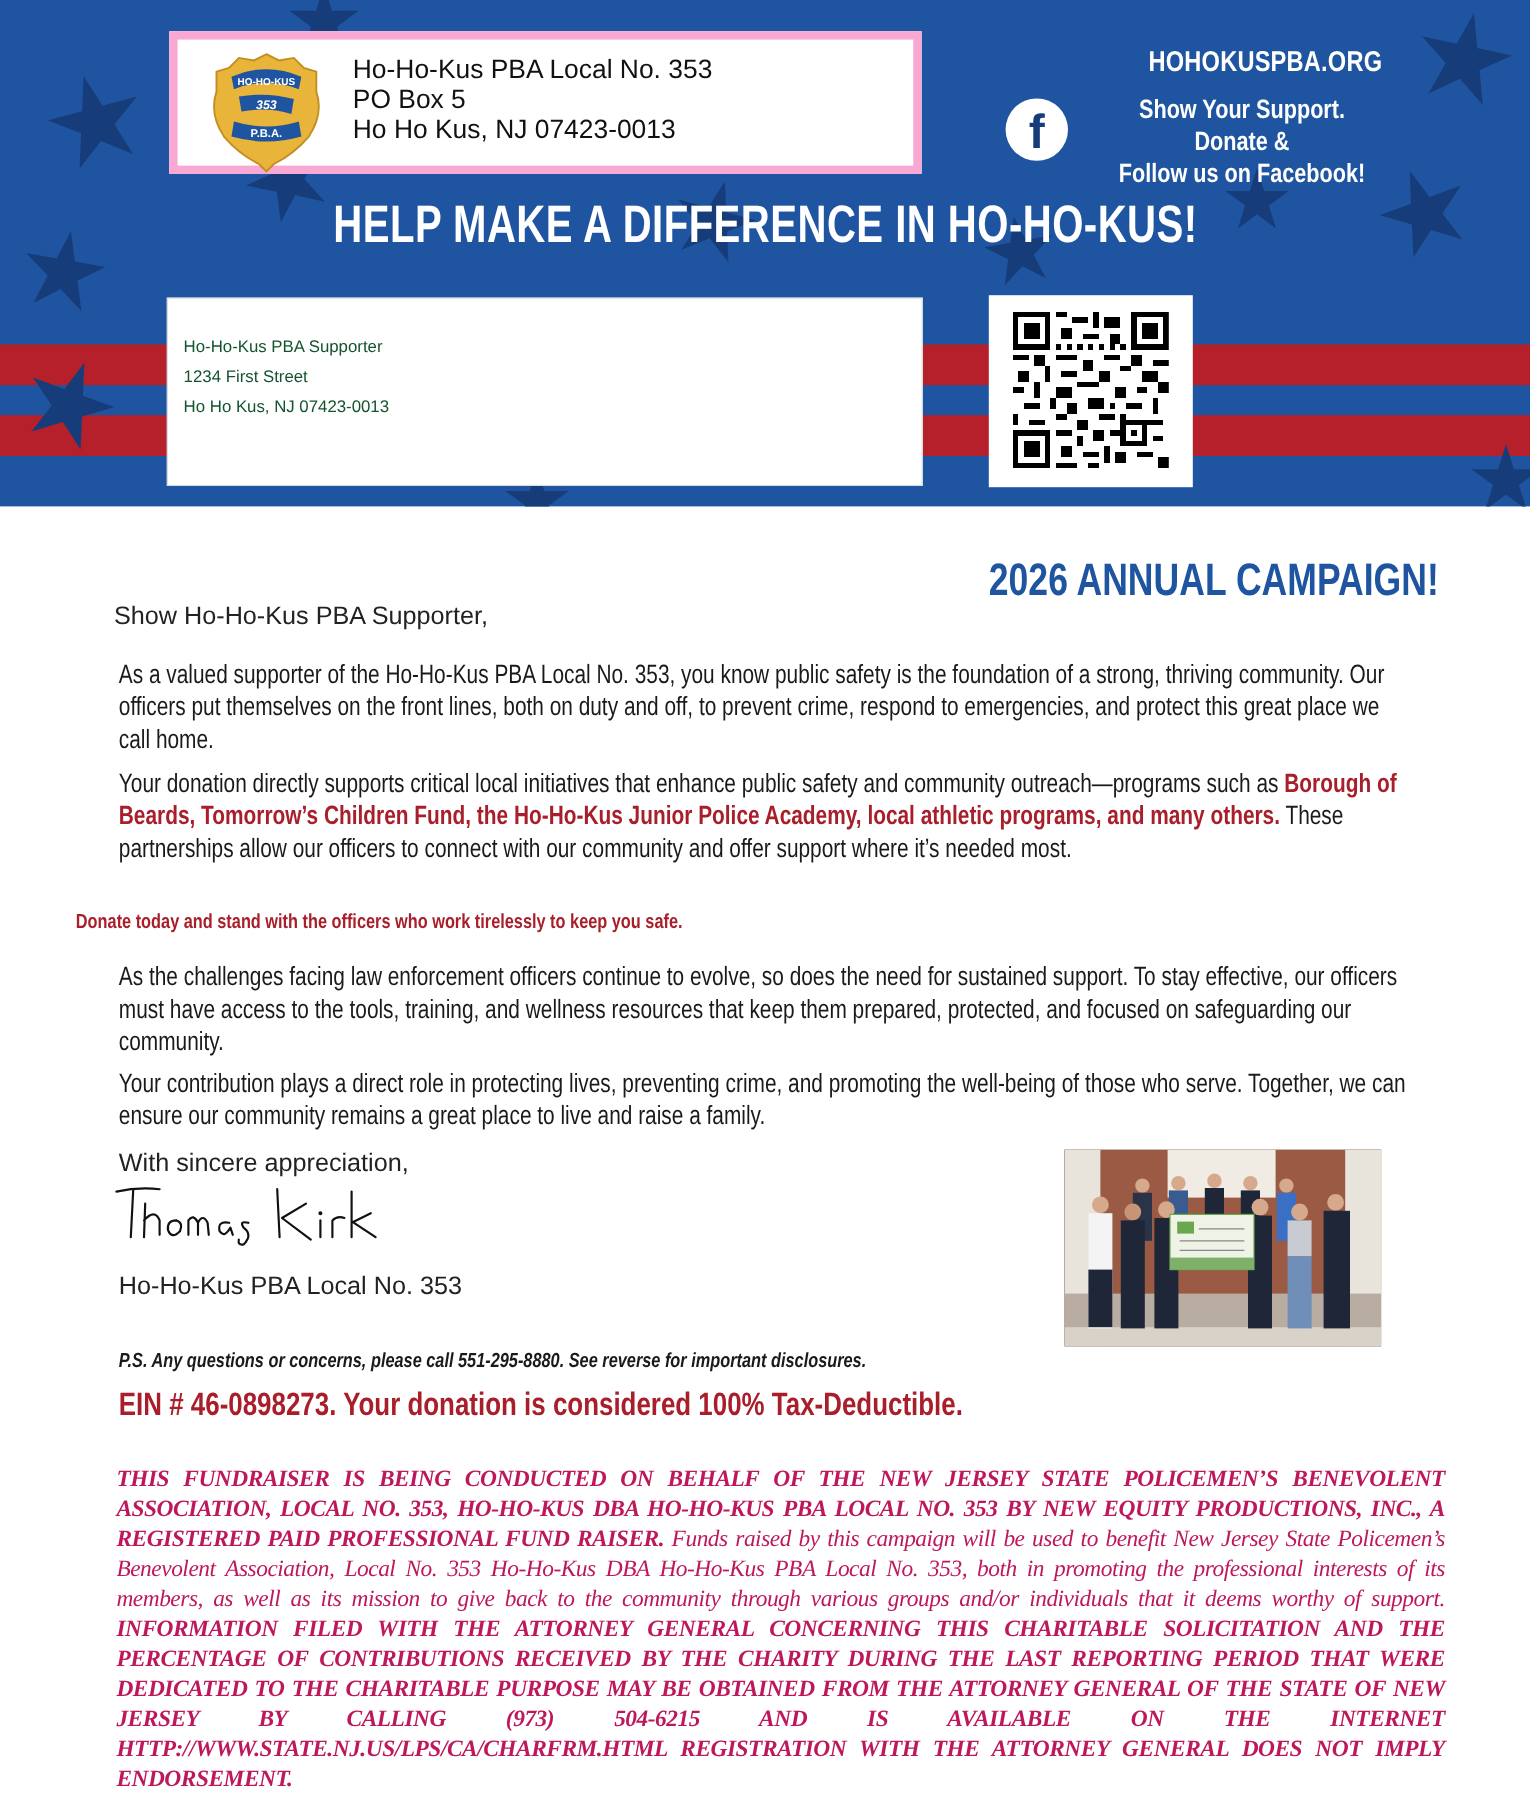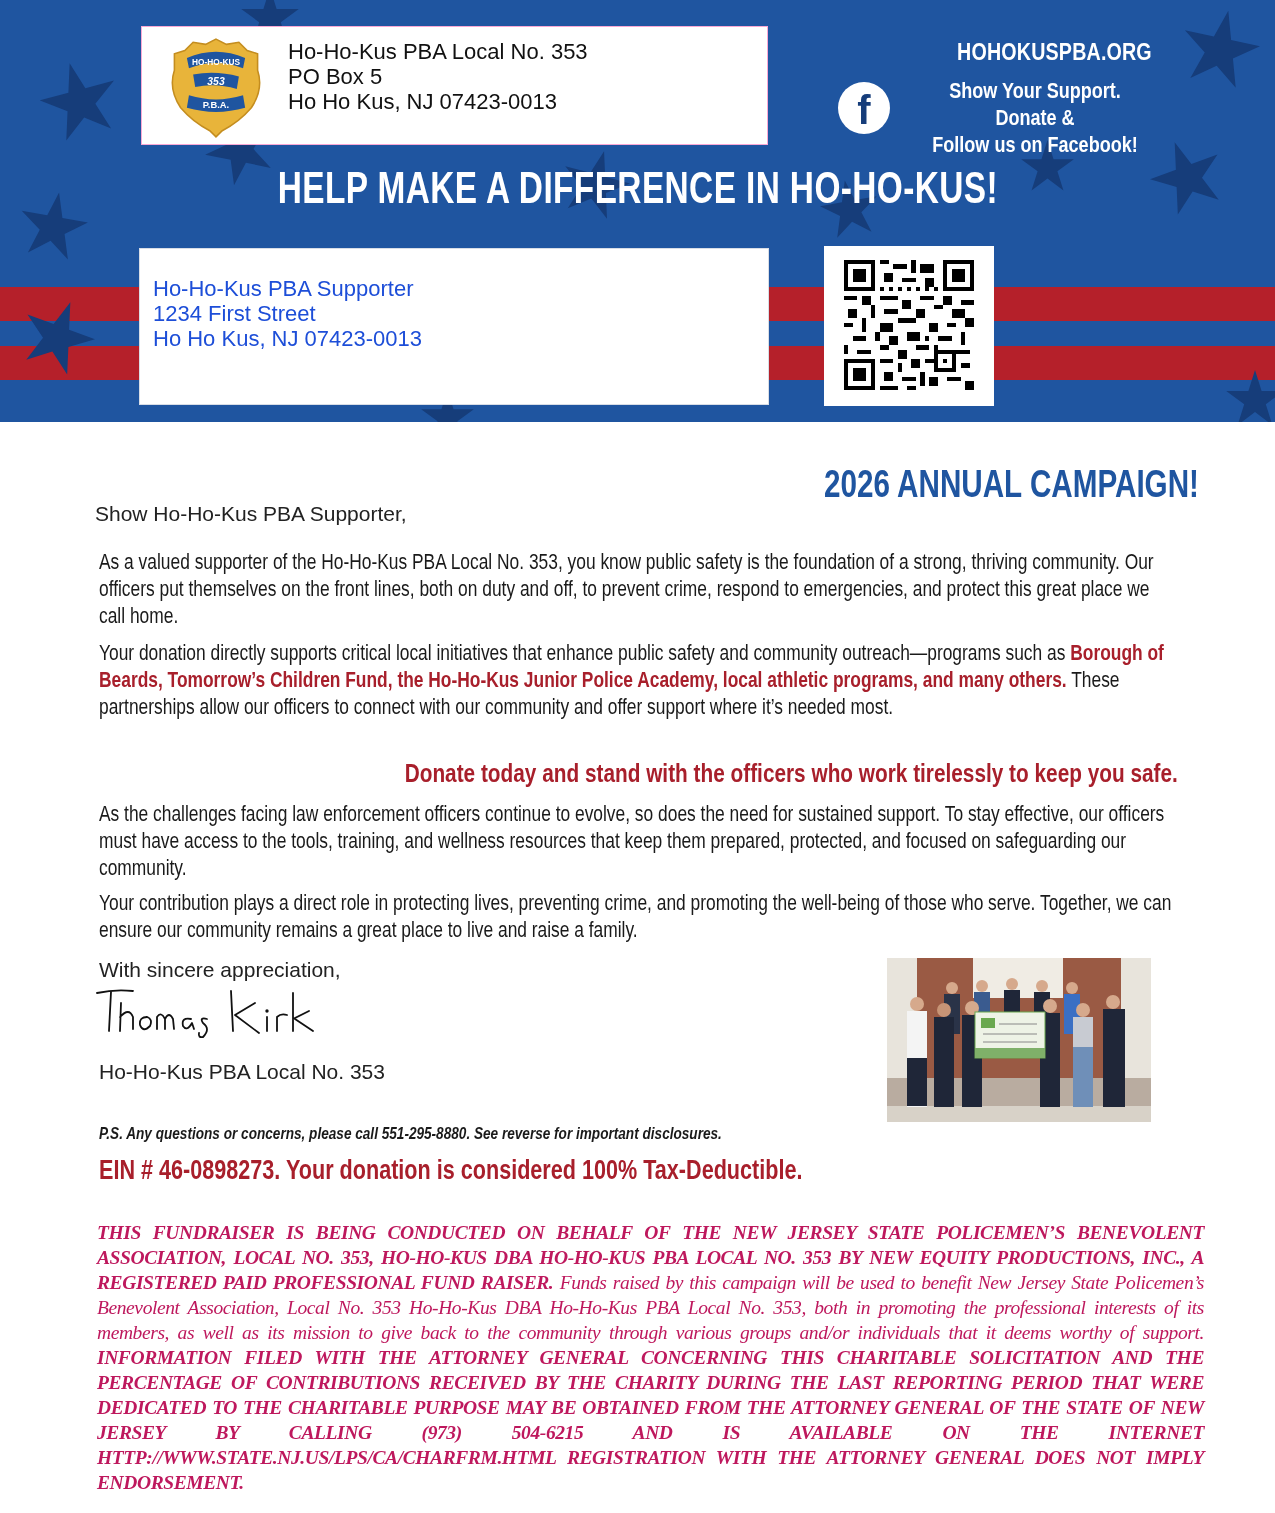--- a/index.html
+++ b/index.html
@@ -6,53 +6,53 @@
   html, body { width: 1275px; height: 1513px; background: #ffffff; overflow: hidden; }
   body { position: relative; font-family: "Liberation Sans", sans-serif; color: #1a1a1a; }
 
   
   .banner { position: absolute; left: 0; top: 0; width: 1275px; height: 422px; background: #1f55a0; overflow: hidden; }
   .stripe { position: absolute; left: 0; width: 1275px; height: 34px; background: #b5202a; }
   .stripe.s1 { top: 287px; }
   .stripe.s2 { top: 346px; }
   .star { position: absolute; fill: #163d7a; }
 
-  .return-box { position: absolute; left: 141px; top: 26px; width: 627px; height: 119px; background: #fff; border: 1px solid #f9a8d4; }
+  .return-box { position: absolute; left: 141px; top: 26px; width: 627px; height: 119px; background: #fff; border: 7px solid #f9a8d4; }
   .badge { position: absolute; left: 22px; top: 8px; width: 104px; height: 104px; }
   .return-addr { position: absolute; left: 146px; top: 12px; font-size: 22px; line-height: 25px; color: #111; font-family: "Liberation Sans", sans-serif; font-stretch: condensed; }
   .return-addr div { white-space: nowrap; }
 
   .site { position: absolute; left: 940px; top: 38px; width: 190px; text-align: center; font-size: 24px; font-weight: bold; color: #fff; letter-spacing: 0.2px; transform: scaleX(0.82); transform-origin: center; }
   .fb-icon { position: absolute; left: 838px; top: 82px; width: 52px; height: 52px; border-radius: 50%; background: #fff; }
   .fb-icon span { position: absolute; left: 0; top: 0; width: 52px; height: 52px; line-height: 56px; text-align: center; font-size: 40px; font-weight: bold; color: #163d7a; font-family: "Liberation Sans", sans-serif; }
   .fb-text { position: absolute; left: 890px; top: 77px; width: 290px; text-align: center; font-size: 22px; line-height: 27px; font-weight: bold; color: #fff; transform: scaleX(0.82); transform-origin: center; }
 
   .headline { position: absolute; left: 0; top: 163px; width: 1275px; text-align: center; font-size: 44px; font-weight: bold; color: #fff; letter-spacing: 0.5px; }
   .headline span { display: inline-block; transform: scaleX(0.76); transform-origin: center; }
 
   .to-box { position: absolute; left: 139px; top: 248px; width: 630px; height: 157px; background: #fff; border: 1px solid #d8dde6; }
-  .to-addr { position: absolute; left: 13px; top: 27px; font-size: 22px; line-height: 25px; color: #1d4ed8; }
+  .to-addr { position: absolute; left: 13px; top: 27px; font-size: 14px; line-height: 25px; color: #14532d; }
   .to-addr div { white-space: nowrap; }
 
   .qr-box { position: absolute; left: 824px; top: 246px; width: 170px; height: 160px; background: #fff; }
   .qr { position: absolute; left: 20px; top: 14px; width: 130px; height: 130px; }
   .donate-panel { position: absolute; left: 994px; top: 249px; width: 230px; height: 153px; background: #b5202a; color: #fff; }
   .donate-title { position: absolute; left: 9px; top: 12px; font-size: 29px; font-weight: bold; white-space: nowrap; transform: scaleX(0.82); transform-origin: left; }
   .donate-sub { position: absolute; left: 9px; top: 48px; font-size: 19px; line-height: 24px; font-weight: bold; white-space: nowrap; transform: scaleX(0.8); transform-origin: left; }
   .donate-text { position: absolute; left: 9px; top: 105px; font-size: 19px; font-weight: bold; white-space: nowrap; transform: scaleX(0.82); transform-origin: left; }
 
   
   .campaign { position: absolute; left: 824px; top: 463px; font-size: 38px; font-weight: bold; color: #1f55a0; white-space: nowrap; transform: scaleX(0.78); transform-origin: left; }
   .salutation { position: absolute; left: 95px; top: 502px; font-size: 21px; color: #222; white-space: nowrap; }
 
   .para { position: absolute; left: 99px; width: 1360px; font-size: 22px; line-height: 27px; color: #1a1a1a; transform: scaleX(0.79); transform-origin: left top; }
   .para .hl { color: #a81f2b; font-weight: bold; }
   .p1 { top: 548px; }
   .p2 { top: 639px; }
-  .callout { position: absolute; left: 0; top: 758px; width: 1275px; text-align: right; font-size: 26px; font-weight: bold; color: #a81f2b; white-space: nowrap; }
+  .callout { position: absolute; left: 0; top: 758px; width: 1275px; text-align: left; font-size: 17px; font-weight: bold; color: #a81f2b; white-space: nowrap; }
   .callout span { display: inline-block; transform: scaleX(0.8); transform-origin: center; }
   .p3 { top: 800px; }
   .p4 { top: 889px; }
 
   .closing { position: absolute; left: 99px; top: 958px; font-size: 21px; color: #222; white-space: nowrap; }
   .signature { position: absolute; left: 95px; top: 983px; width: 230px; height: 58px; }
   .signer { position: absolute; left: 99px; top: 1058px; font-size: 21px; line-height: 27px; color: #222; white-space: nowrap; }
 
   .photo { position: absolute; left: 887px; top: 958px; width: 264px; height: 164px; background: #8a6f5c; overflow: hidden; }
 

